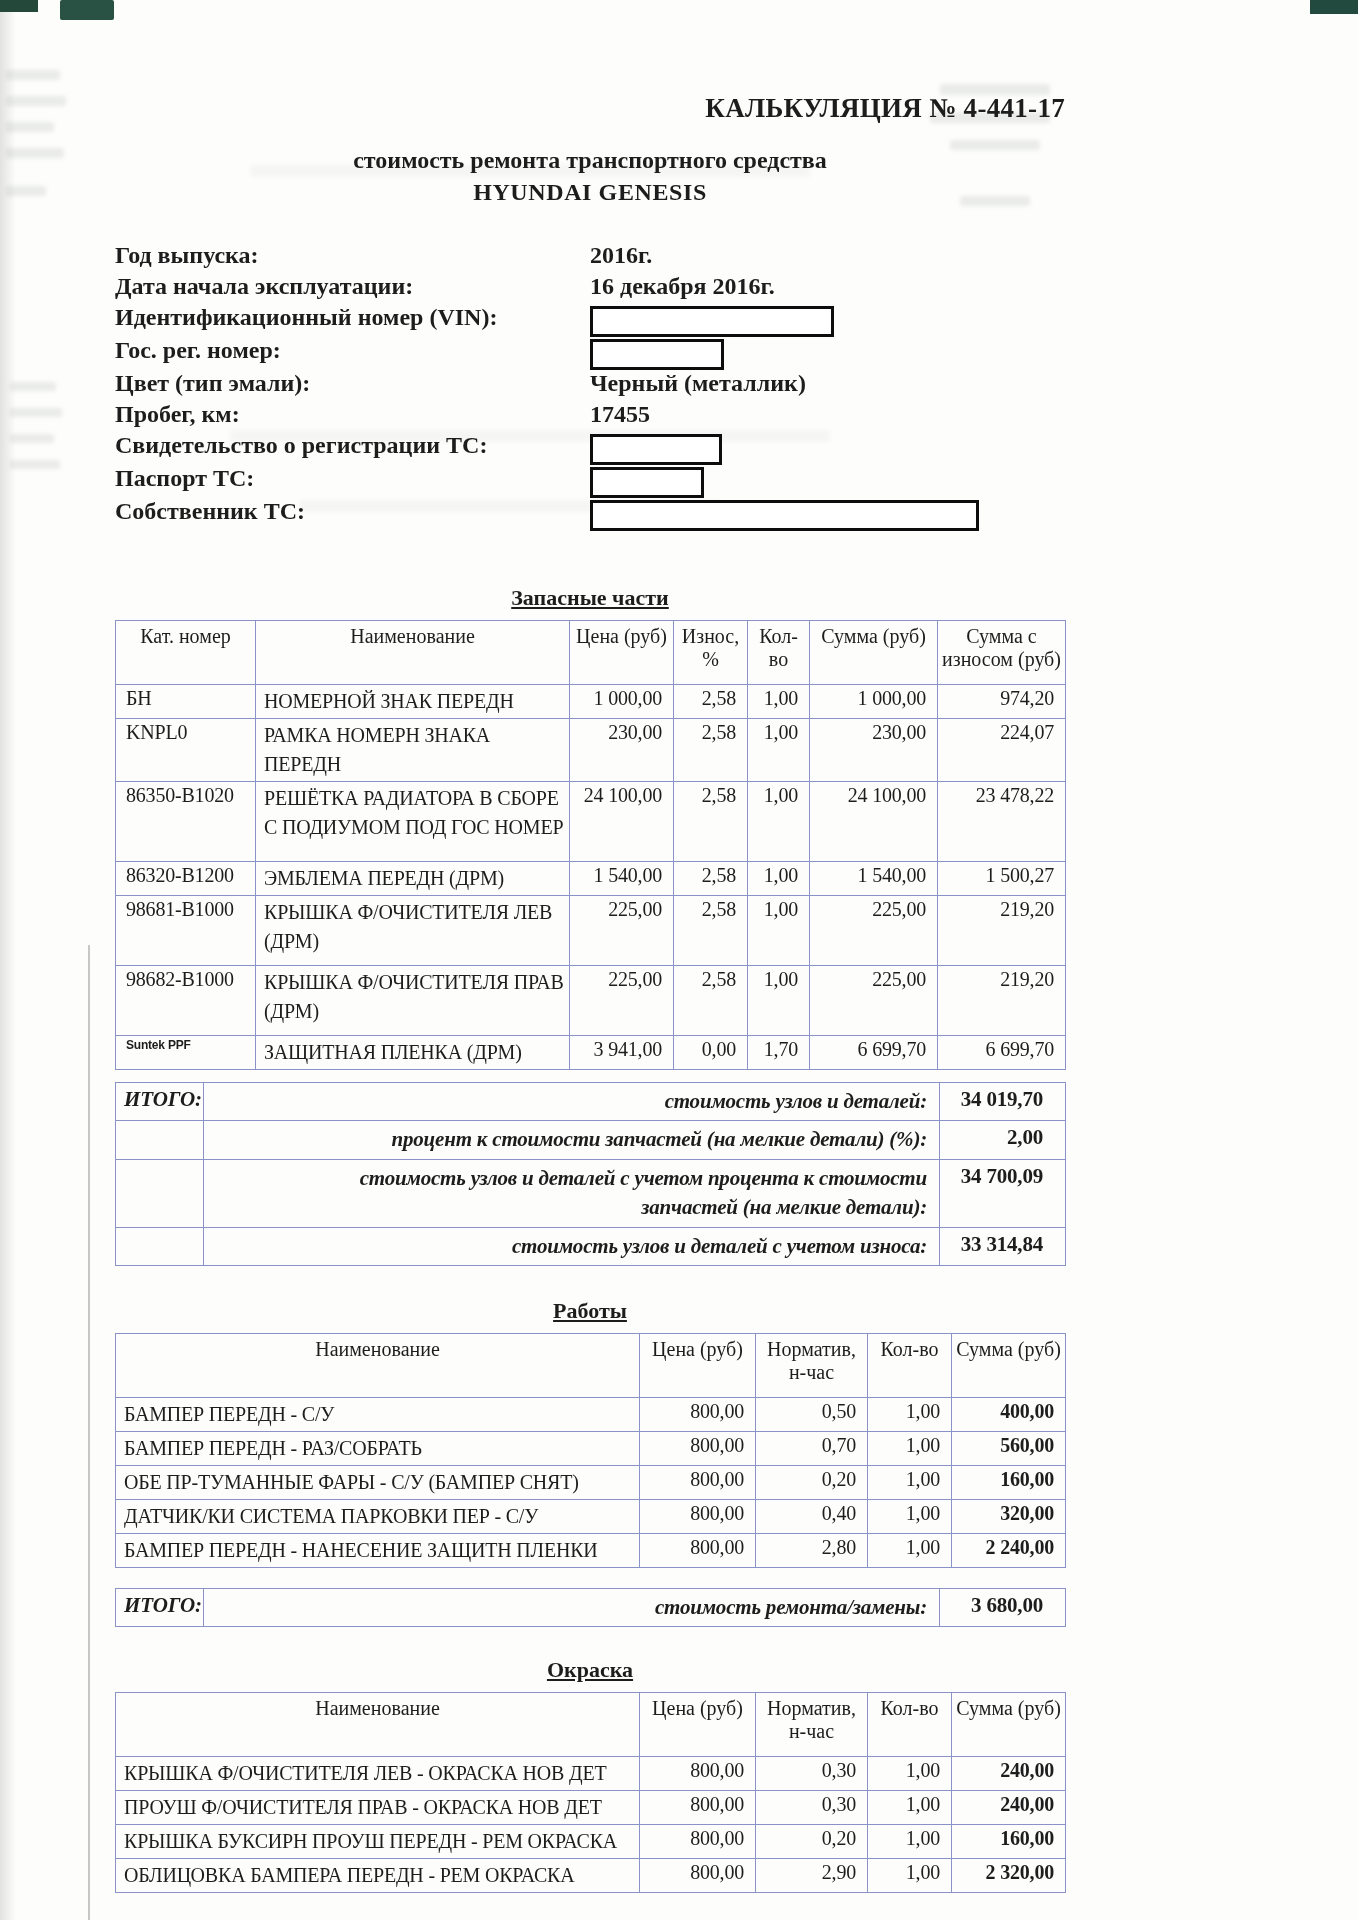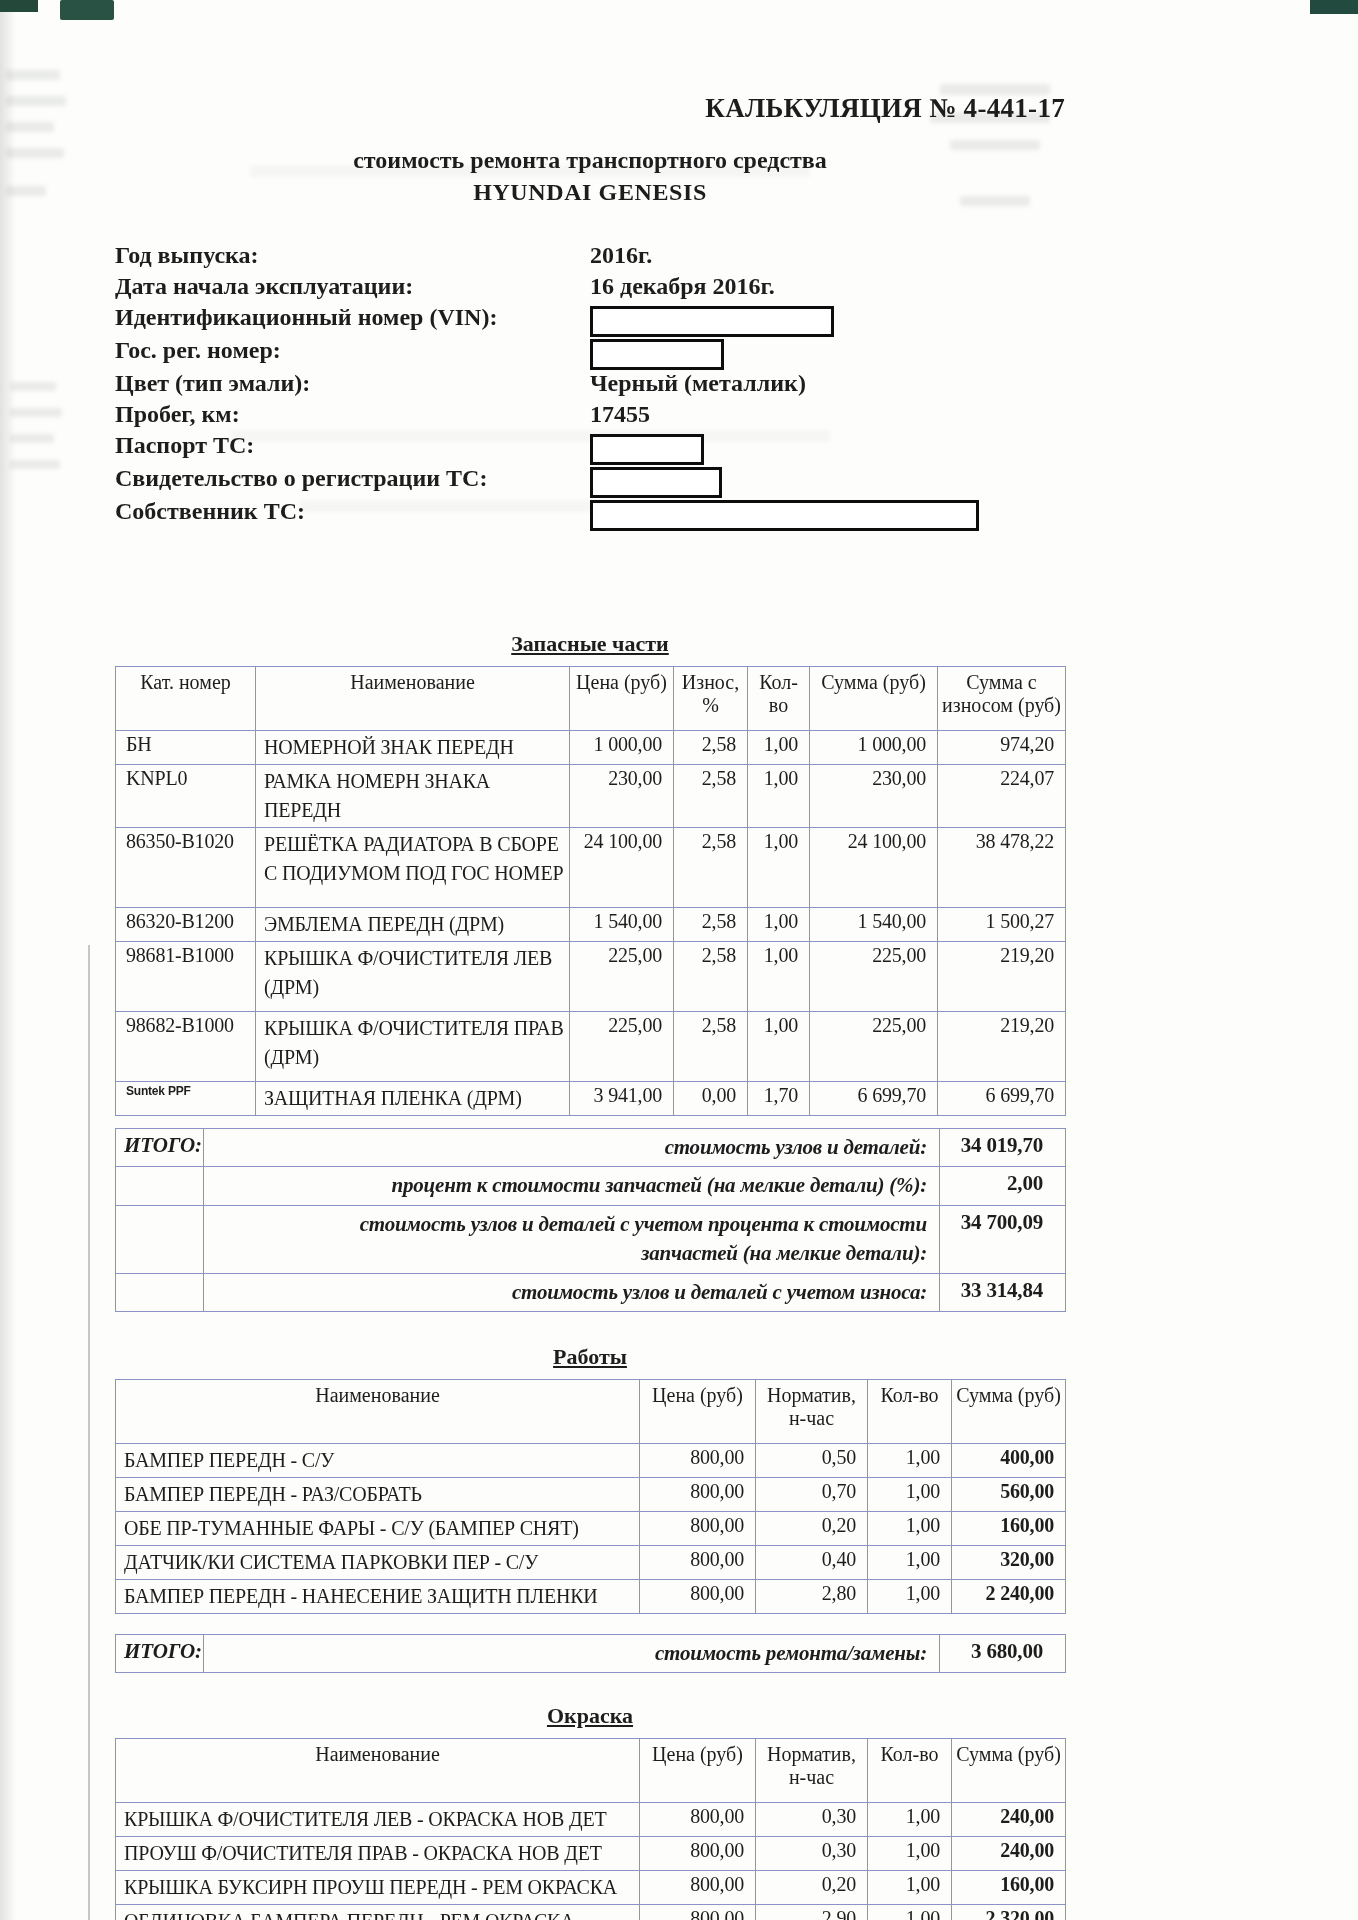--- a/index.html
+++ b/index.html
@@ -21,21 +21,21 @@
   .doc-sub{font-size:24px;font-weight:bold;margin-top:23px;}
   .doc-vehicle{font-size:24px;font-weight:bold;margin-top:5px;letter-spacing:.6px;}
   
   #info-block{margin-top:36px;}
   .info-row{display:flex;align-items:flex-start;min-height:31px;}
   .info-label{width:475px;font-size:24px;font-weight:bold;flex:none;}
   .info-value{font-size:24px;font-weight:bold;}
   .redact-box{border:3px solid #0d0d0d;height:25px;margin-top:2px;background:#fff;}
   
   .section-heading{text-align:center;font-size:22px;font-weight:bold;text-decoration:underline;}
-  #parts-heading{margin-top:100px;margin-bottom:9px;}
+  #parts-heading{margin-top:54px;margin-bottom:9px;}
   #works-heading{margin-top:32px;margin-bottom:9px;}
   #paint-heading{margin-top:30px;margin-bottom:9px;}
   
   table{border-collapse:collapse;width:950px;table-layout:fixed;}
   td,th{border:1px solid #8a92c8;}
   th{font-weight:normal;font-size:20px;text-align:center;vertical-align:top;padding:4px 2px;}
   thead tr{height:64px;}
   td{font-size:20px;vertical-align:top;letter-spacing:-0.2px;}
   .c-cat{padding:2px 4px 2px 10px;}
   .cat-brand{font-family:"Liberation Sans",sans-serif;font-weight:bold;font-size:12px;}
@@ -109,26 +109,26 @@
         </div>
         <div class="info-row">
           <span class="info-label">Цвет (тип эмали):</span>
           <span class="info-value">Черный (металлик)</span>
         </div>
         <div class="info-row">
           <span class="info-label">Пробег, км:</span>
           <span class="info-value">17455</span>
         </div>
         <div class="info-row">
+          <span class="info-label">Свидетельство о регистрации ТС:</span>
+          <div class="redact-box" style="width: 126px;"></div>
+        </div>
+        <div class="info-row">
           <span class="info-label">Паспорт ТС:</span>
           <div class="redact-box" style="width: 108px;"></div>
-        </div>
-        <div class="info-row">
-          <span class="info-label">Свидетельство о регистрации ТС:</span>
-          <div class="redact-box" style="width: 126px;"></div>
         </div>
         <div class="info-row">
           <span class="info-label">Собственник ТС:</span>
           <div class="redact-box" style="width: 383px;"></div>
         </div>
       </div>
 
     <div class="section-heading" id="parts-heading">Запасные части</div>
 
     <table id="parts-table">
@@ -171,21 +171,21 @@
             <td class="c-num">230,00</td>
             <td class="c-num">224,07</td>
           </tr>
           <tr>
             <td class="c-cat">86350-B1020</td>
             <td class="c-name">РЕШЁТКА РАДИАТОРА В СБОРЕ С ПОДИУМОМ ПОД ГОС НОМЕР</td>
             <td class="c-num">24 100,00</td>
             <td class="c-num">2,58</td>
             <td class="c-num">1,00</td>
             <td class="c-num">24 100,00</td>
-            <td class="c-num">38 478,22</td>
+            <td class="c-num">23 478,22</td>
           </tr>
           <tr>
             <td class="c-cat">86320-B1200</td>
             <td class="c-name">ЭМБЛЕМА ПЕРЕДН (ДРМ)</td>
             <td class="c-num">1 540,00</td>
             <td class="c-num">2,58</td>
             <td class="c-num">1,00</td>
             <td class="c-num">1 540,00</td>
             <td class="c-num">1 500,27</td>
           </tr>

